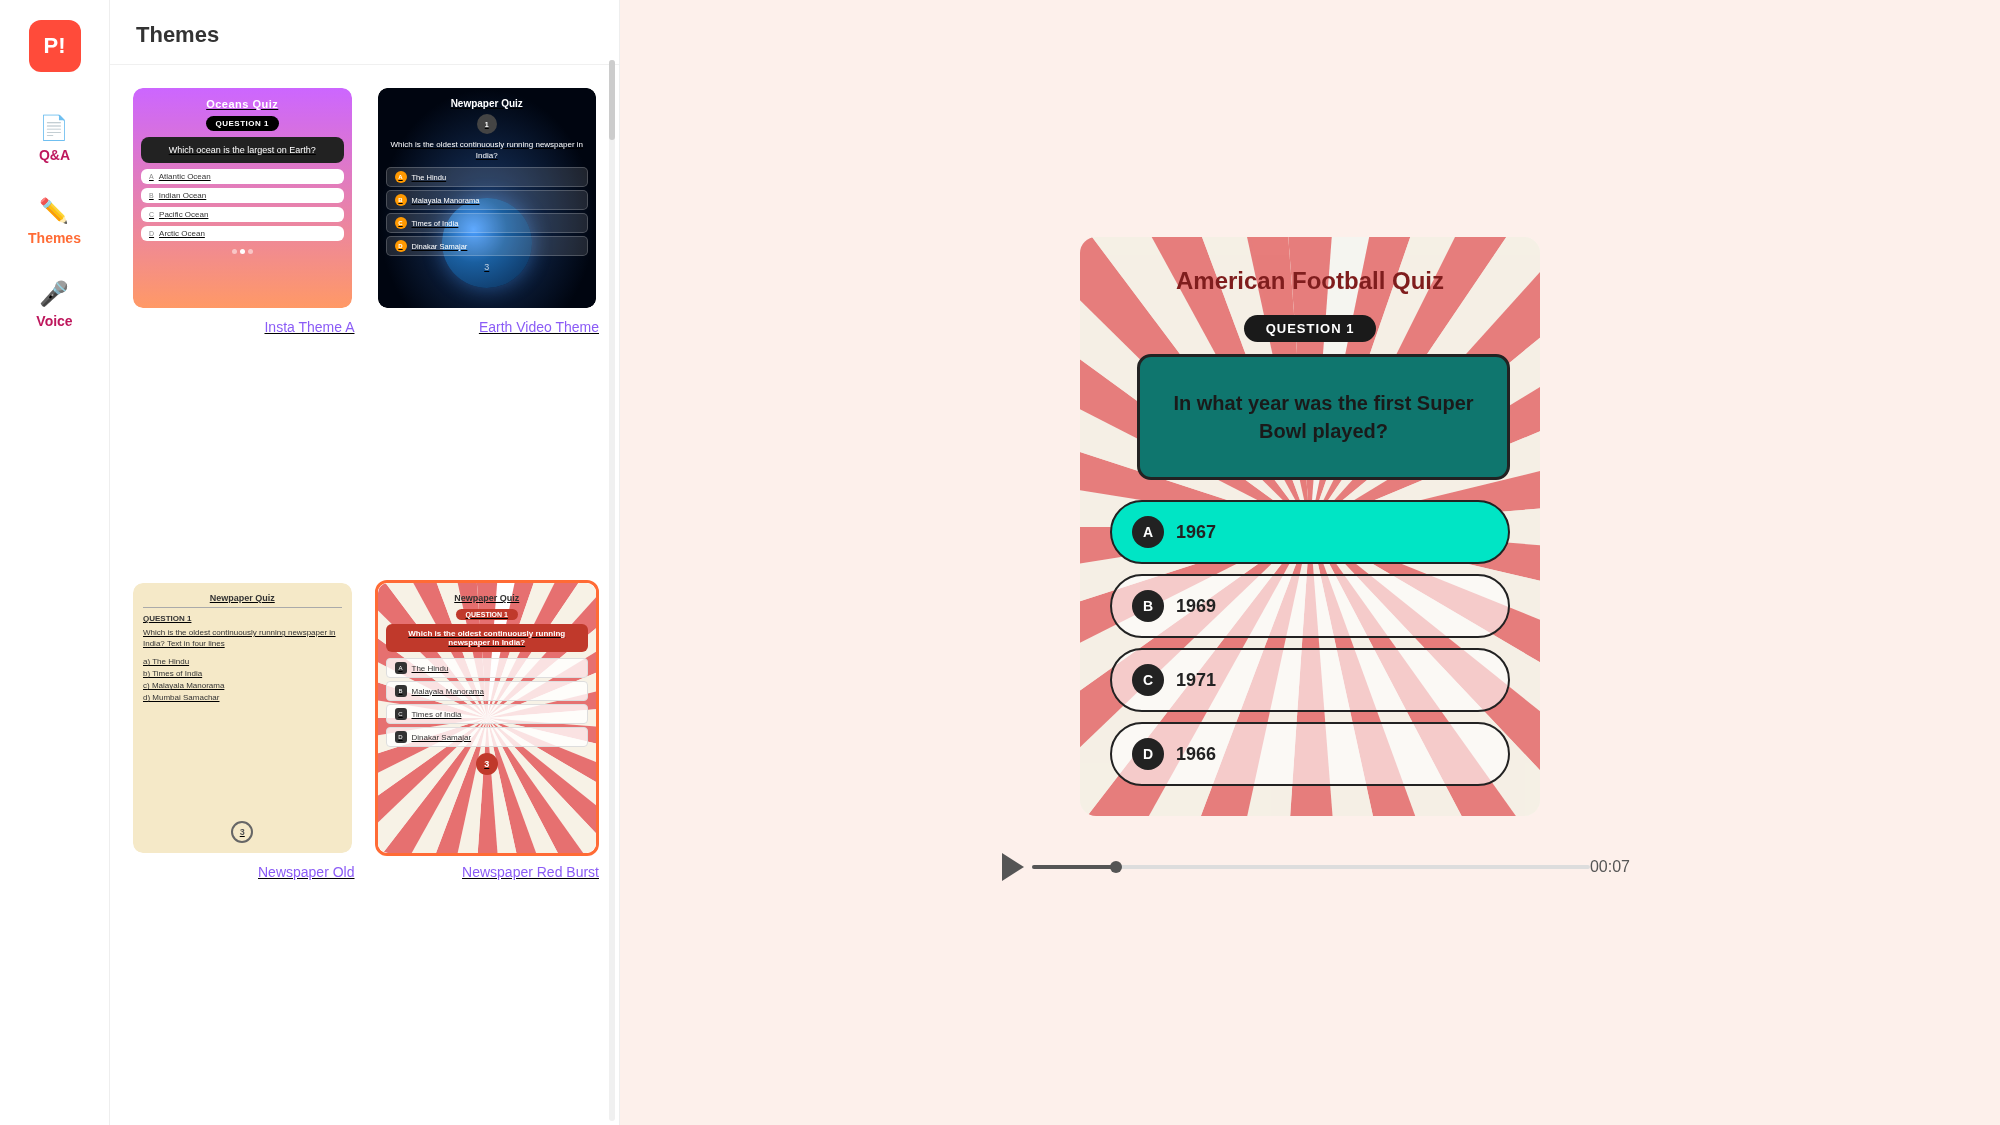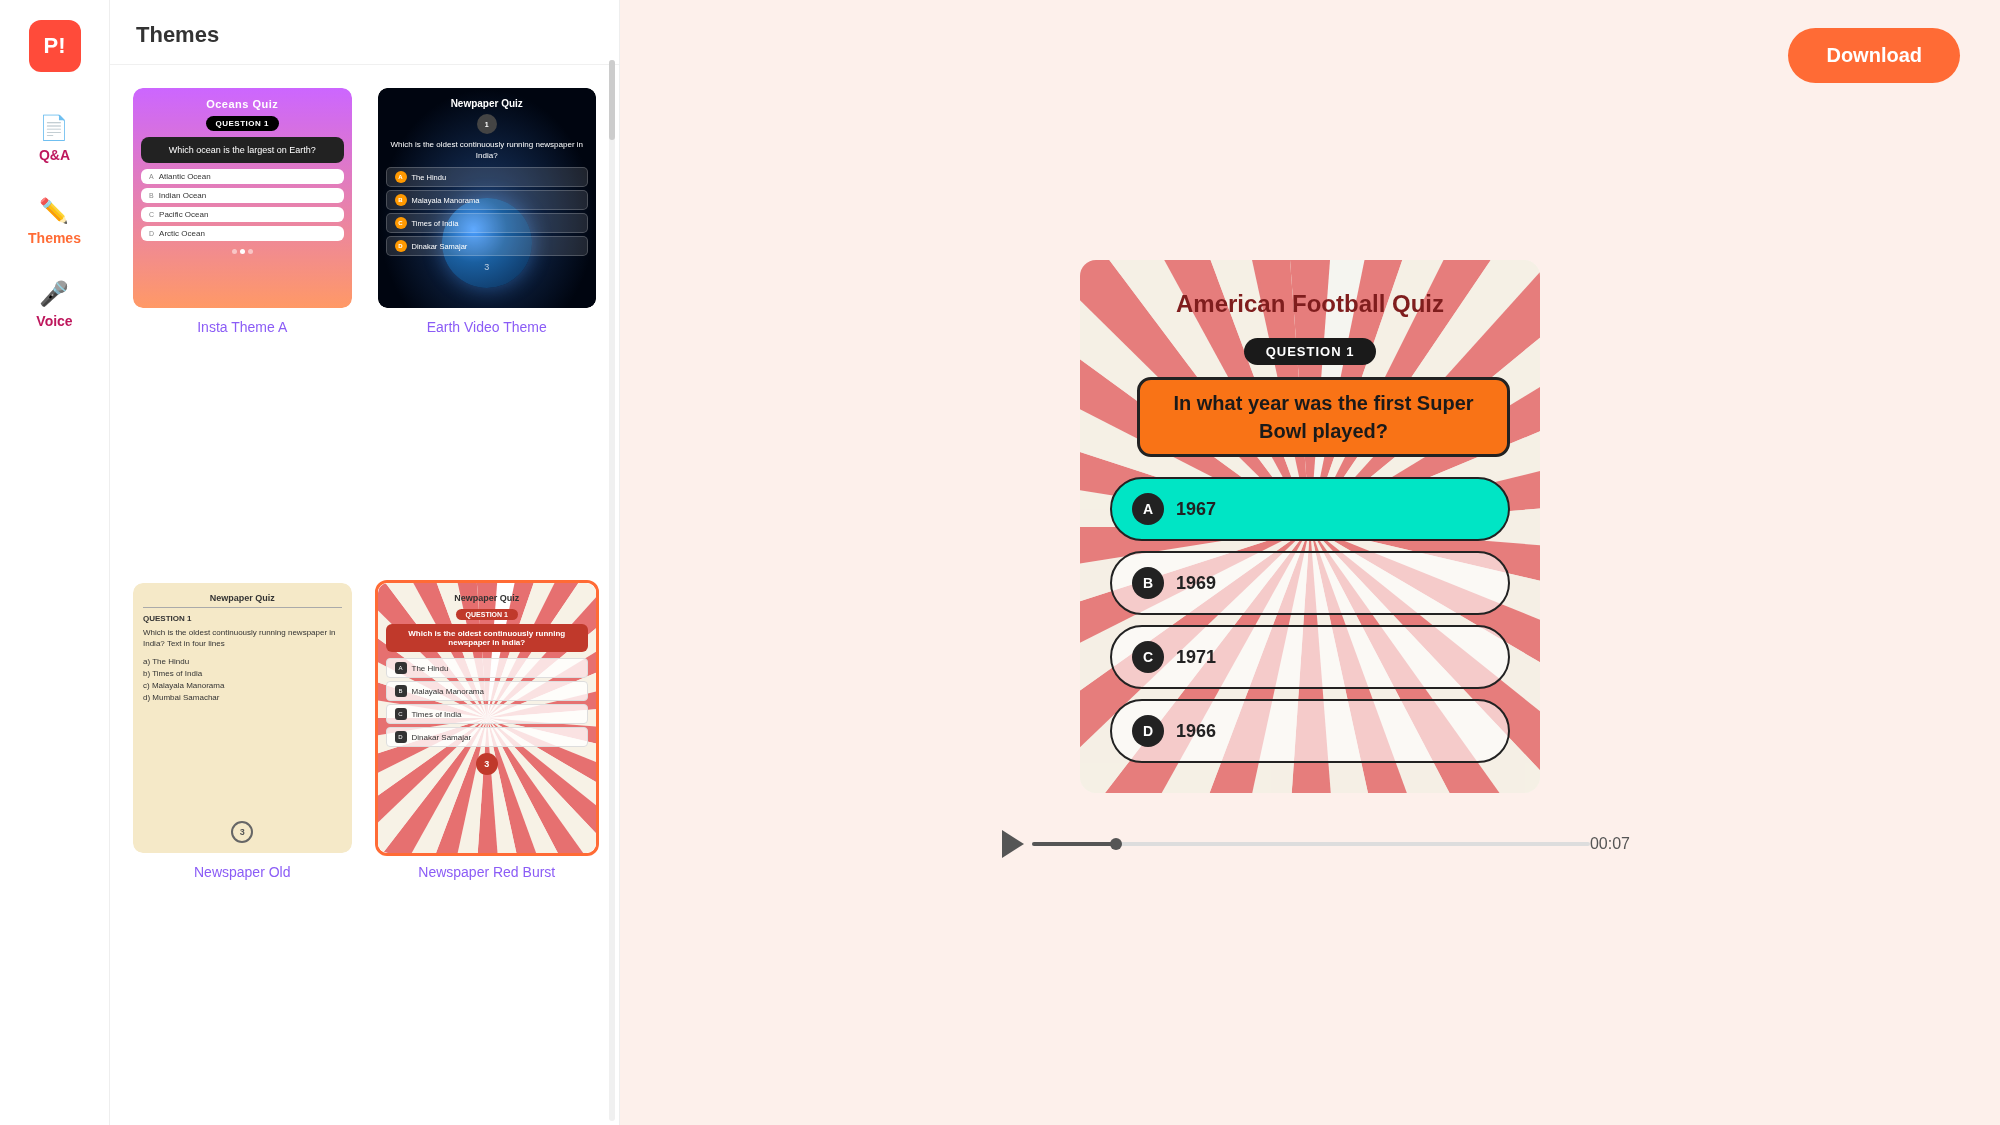--- a/index.html
+++ b/index.html
@@ -82,23 +82,24 @@
       display: grid;
       grid-template-columns: 1fr 1fr;
       gap: 20px;
       padding: 20px 20px;
       overflow-y: auto;
       flex: 1;
     }
     .theme-card {
       display: flex;
       flex-direction: column;
-      align-items: center;
+      align-items: flex-end;
       cursor: pointer;
       border-radius: 12px;
+      text-decoration: underline;
     }
     .theme-card.selected .theme-preview {
       border: 3px solid #ff6b35;
     }
     .theme-preview {
       width: 100%;
       border-radius: 12px;
       overflow: hidden;
       border: 3px solid transparent;
     }
@@ -513,24 +514,24 @@
       color: white;
       border-radius: 25px;
       font-size: 13px;
       font-weight: 700;
       padding: 6px 22px;
       margin: 0 auto 12px;
       width: fit-content;
       letter-spacing: 1px;
     }
     .quiz-q-box {
-      background: #f97316;
+      background: #0f766e;
       border: 3px solid #222;
       border-radius: 14px;
-      padding: 9px;
+      padding: 32px;
       text-align: center;
       font-size: 20px;
       font-weight: 700;
       color: #1a1a1a;
       line-height: 1.4;
       margin-bottom: 20px;
       margin-left: 27px;
     }
     .quiz-options {
       display: flex;
@@ -834,21 +835,20 @@
 
   </div>
 
   <div class="themes-panel-scrollbar">
     <div class="scrollbar-thumb"></div>
   </div>
 </div>
 
 <div class="main-content">
 
-  <button class="download-btn">Download</button>
 
   <div class="quiz-preview">
     <div class="quiz-bg">
 
       <svg style="position:absolute;top:50%;left:50%;transform:translate(-50%,-50%);width:900px;height:900px;opacity:0.85;" viewBox="0 0 400 400">
         <g transform="translate(200,200)">
           <polygon points="0,0 15,-200 -15,-200" fill="#e05050" opacity="0.85"></polygon>
           <polygon points="0,0 -15,-200 -40,-196" fill="#f5ede0" opacity="0.85"></polygon>
           <polygon points="0,0 40,-196 65,-188" fill="#e05050" opacity="0.85"></polygon>
           <polygon points="0,0 65,-188 88,-176" fill="#f5ede0" opacity="0.85"></polygon>

